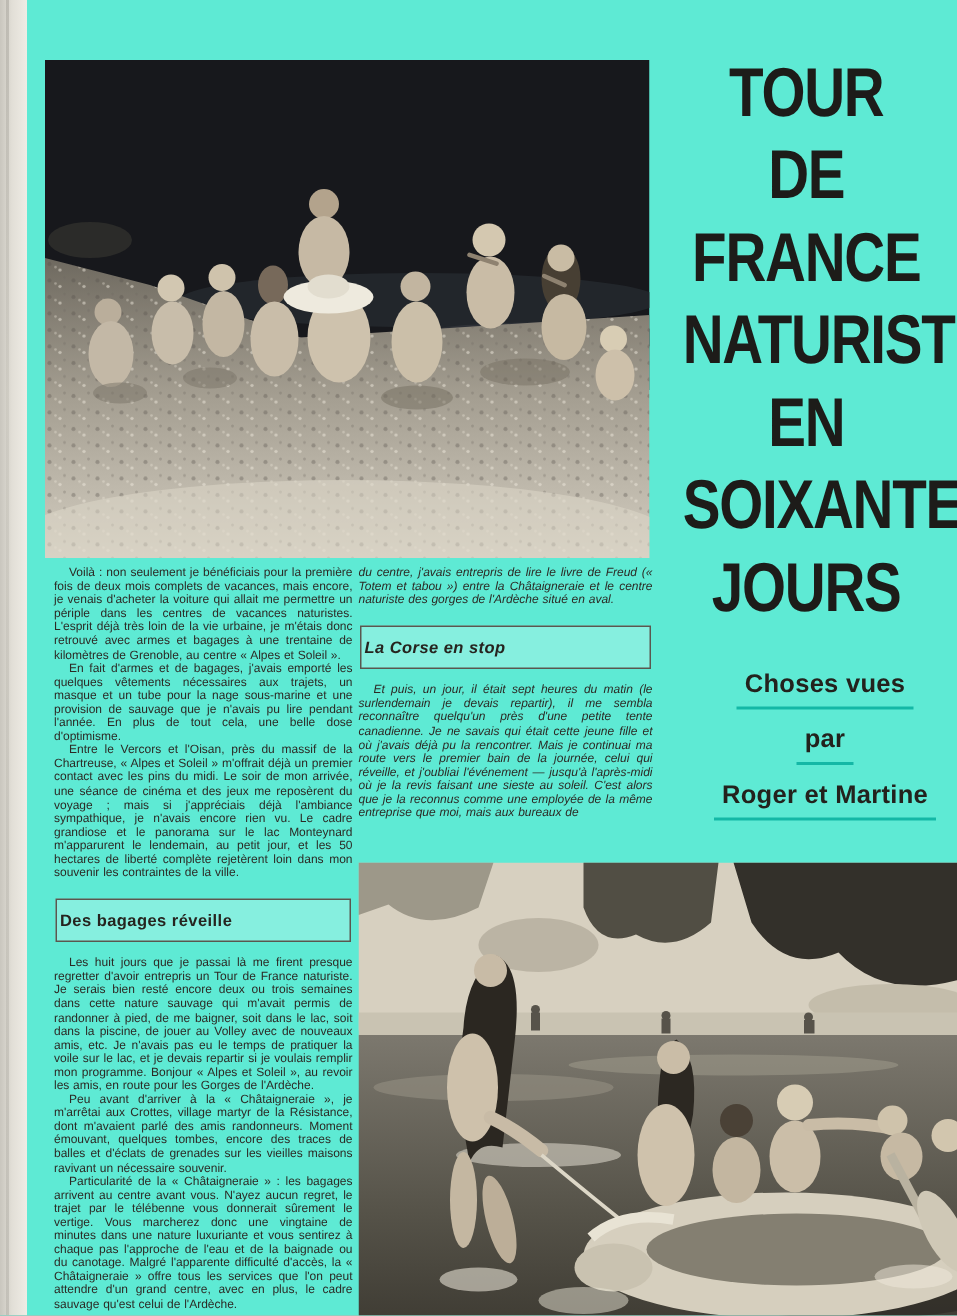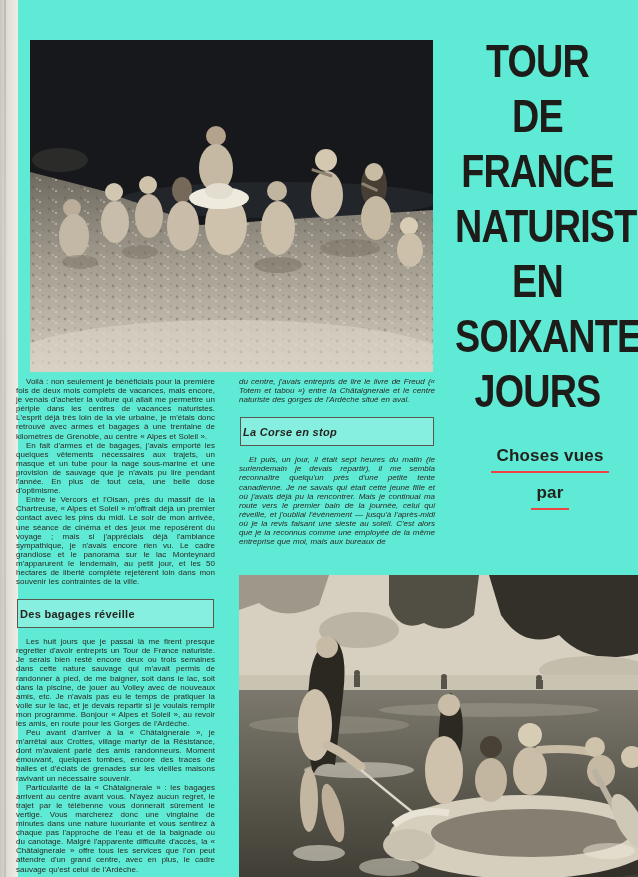--- a/index.html
+++ b/index.html
@@ -24,27 +24,27 @@
   .title-line{
     font-weight:bold;font-size:46px;line-height:55px;color:#1d1c19;
     transform:scaleX(.82);transform-origin:50% 50%;white-space:nowrap;
     letter-spacing:-1px;
   }
 
   
   .byline{position:absolute;left:462px;top:446px;width:176px;text-align:center;}
   .byline-item{
     display:inline-block;font-weight:bold;font-size:17px;color:#23221d;
-    border-bottom:2px solid #ef4444;padding:0 5px 5px;margin-bottom:10px;
+    border-bottom:2px solid #14b8a6;padding:0 5px 5px;margin-bottom:10px;
     letter-spacing:.2px;white-space:nowrap;
   }
 
   
   .col{position:absolute;top:377px;}
-  .col-left{left:16px;width:199px;}
+  .col-left{left:36px;width:199px;}
   .col-right{left:239px;width:196px;font-style:italic;}
   .col p{
     margin:0;text-indent:10px;font-size:8px;line-height:9.1px;
     text-align:justify;color:#2c2a25;word-spacing:.3px;
   }
   .col p.no-indent{text-indent:0;}
   .box-head{
     border:1px solid #5a574f;margin:13px 1px 9px;padding:8px 2px 7px;
     text-align:left;font-weight:bold;font-size:11px;color:#26241f;
     letter-spacing:.3px;background:rgba(255,255,255,.25);
@@ -127,20 +127,21 @@
     <div class="title-line">FRANCE</div>
     <div class="title-line">NATURISTE</div>
     <div class="title-line">EN</div>
     <div class="title-line">SOIXANTE</div>
     <div class="title-line">JOURS</div>
   </div>
 
   <div class="byline">
     <span class="byline-item">Choses vues</span><br>
     <span class="byline-item">par</span><br>
+    <span class="byline-item">Roger et Martine</span>
   </div>
 
   <div class="col col-left">
     <p>Voilà : non seulement je bénéficiais pour la première fois de deux mois complets de vacances, mais encore, je venais d'acheter la voiture qui allait me permettre un périple dans les centres de vacances naturistes. L'esprit déjà très loin de la vie urbaine, je m'étais donc retrouvé avec armes et bagages à une trentaine de kilomètres de Grenoble, au centre « Alpes et Soleil ».</p>
     <p>En fait d'armes et de bagages, j'avais emporté les quelques vêtements nécessaires aux trajets, un masque et un tube pour la nage sous-marine et une provision de sauvage que je n'avais pu lire pendant l'année. En plus de tout cela, une belle dose d'optimisme.</p>
     <p>Entre le Vercors et l'Oisan, près du massif de la Chartreuse, « Alpes et Soleil » m'offrait déjà un premier contact avec les pins du midi. Le soir de mon arrivée, une séance de cinéma et des jeux me reposèrent du voyage ; mais si j'appréciais déjà l'ambiance sympathique, je n'avais encore rien vu. Le cadre grandiose et le panorama sur le lac Monteynard m'apparurent le lendemain, au petit jour, et les 50 hectares de liberté complète rejetèrent loin dans mon souvenir les contraintes de la ville.</p>
     <div class="box-head">Des bagages réveille</div>
     <p>Les huit jours que je passai là me firent presque regretter d'avoir entrepris un Tour de France naturiste. Je serais bien resté encore deux ou trois semaines dans cette nature sauvage qui m'avait permis de randonner à pied, de me baigner, soit dans le lac, soit dans la piscine, de jouer au Volley avec de nouveaux amis, etc. Je n'avais pas eu le temps de pratiquer la voile sur le lac, et je devais repartir si je voulais remplir mon programme. Bonjour « Alpes et Soleil », au revoir les amis, en route pour les Gorges de l'Ardèche.</p>
     <p>Peu avant d'arriver à la « Châtaigneraie », je m'arrêtai aux Crottes, village martyr de la Résistance, dont m'avaient parlé des amis randonneurs. Moment émouvant, quelques tombes, encore des traces de balles et d'éclats de grenades sur les vieilles maisons ravivant un nécessaire souvenir.</p>
     <p>Particularité de la « Châtaigneraie » : les bagages arrivent au centre avant vous. N'ayez aucun regret, le trajet par le télébenne vous donnerait sûrement le vertige. Vous marcherez donc une vingtaine de minutes dans une nature luxuriante et vous sentirez à chaque pas l'approche de l'eau et de la baignade ou du canotage. Malgré l'apparente difficulté d'accès, la « Châtaigneraie » offre tous les services que l'on peut attendre d'un grand centre, avec en plus, le cadre sauvage qu'est celui de l'Ardèche.</p>

